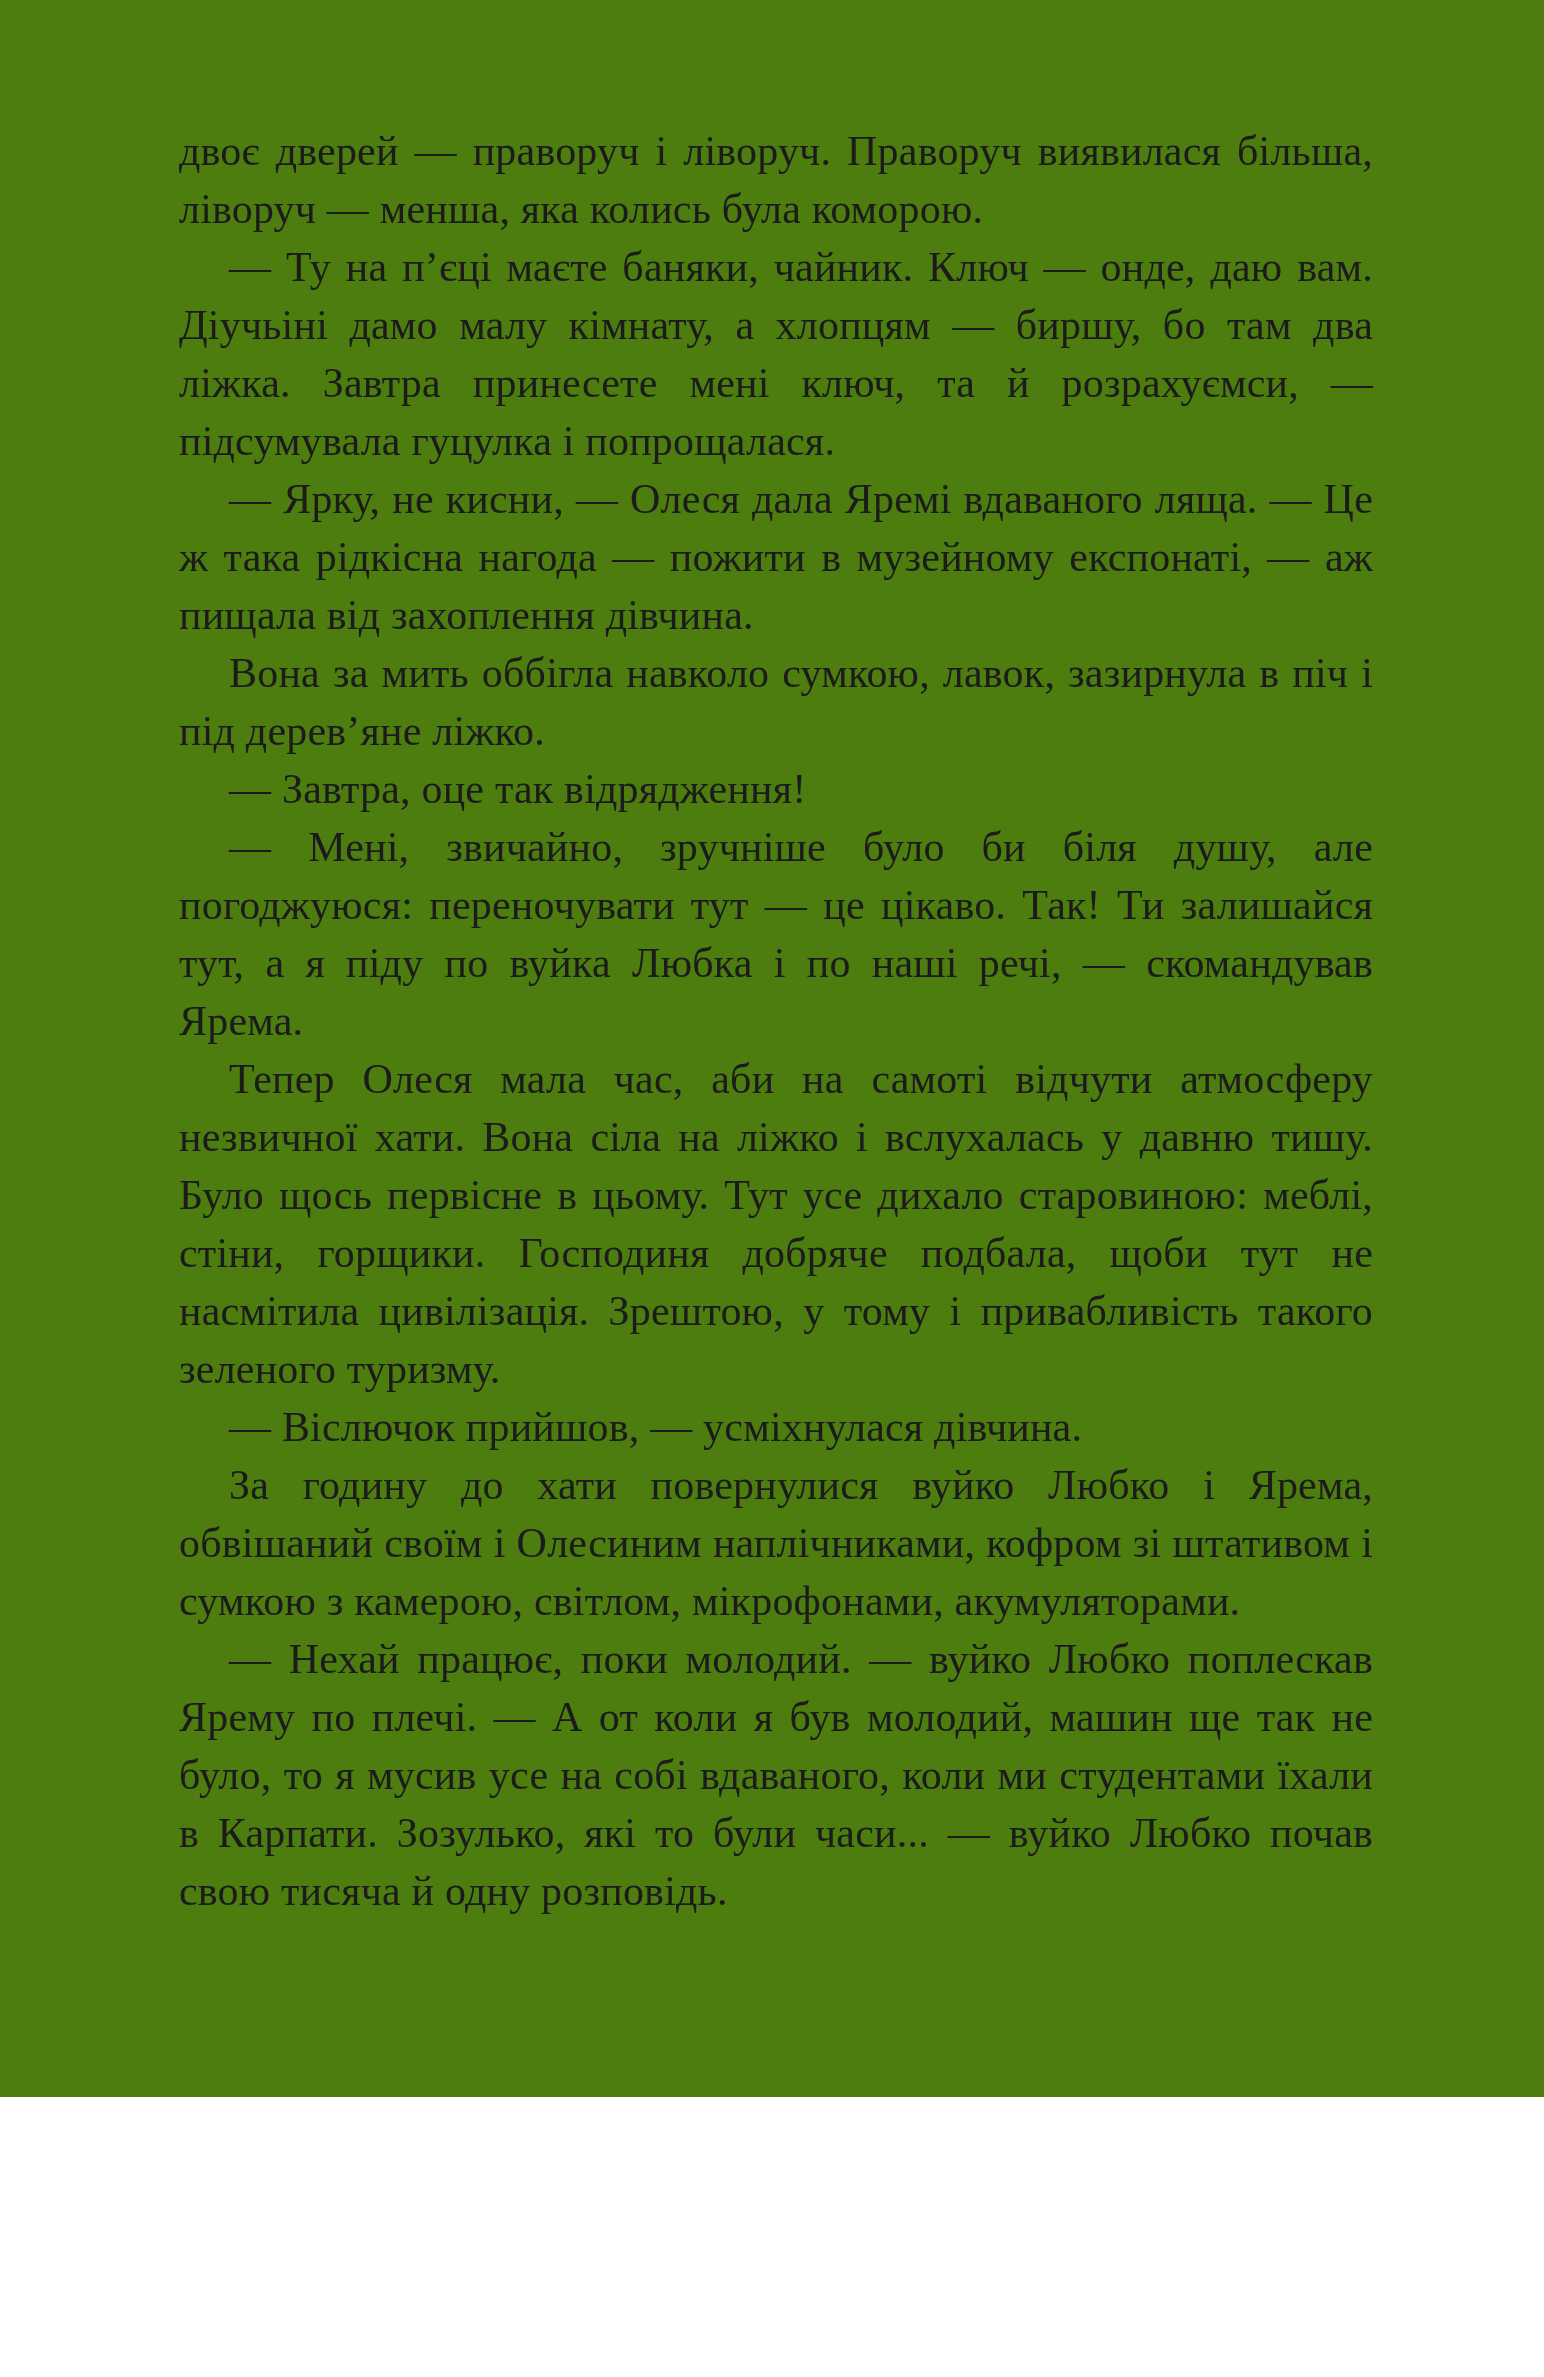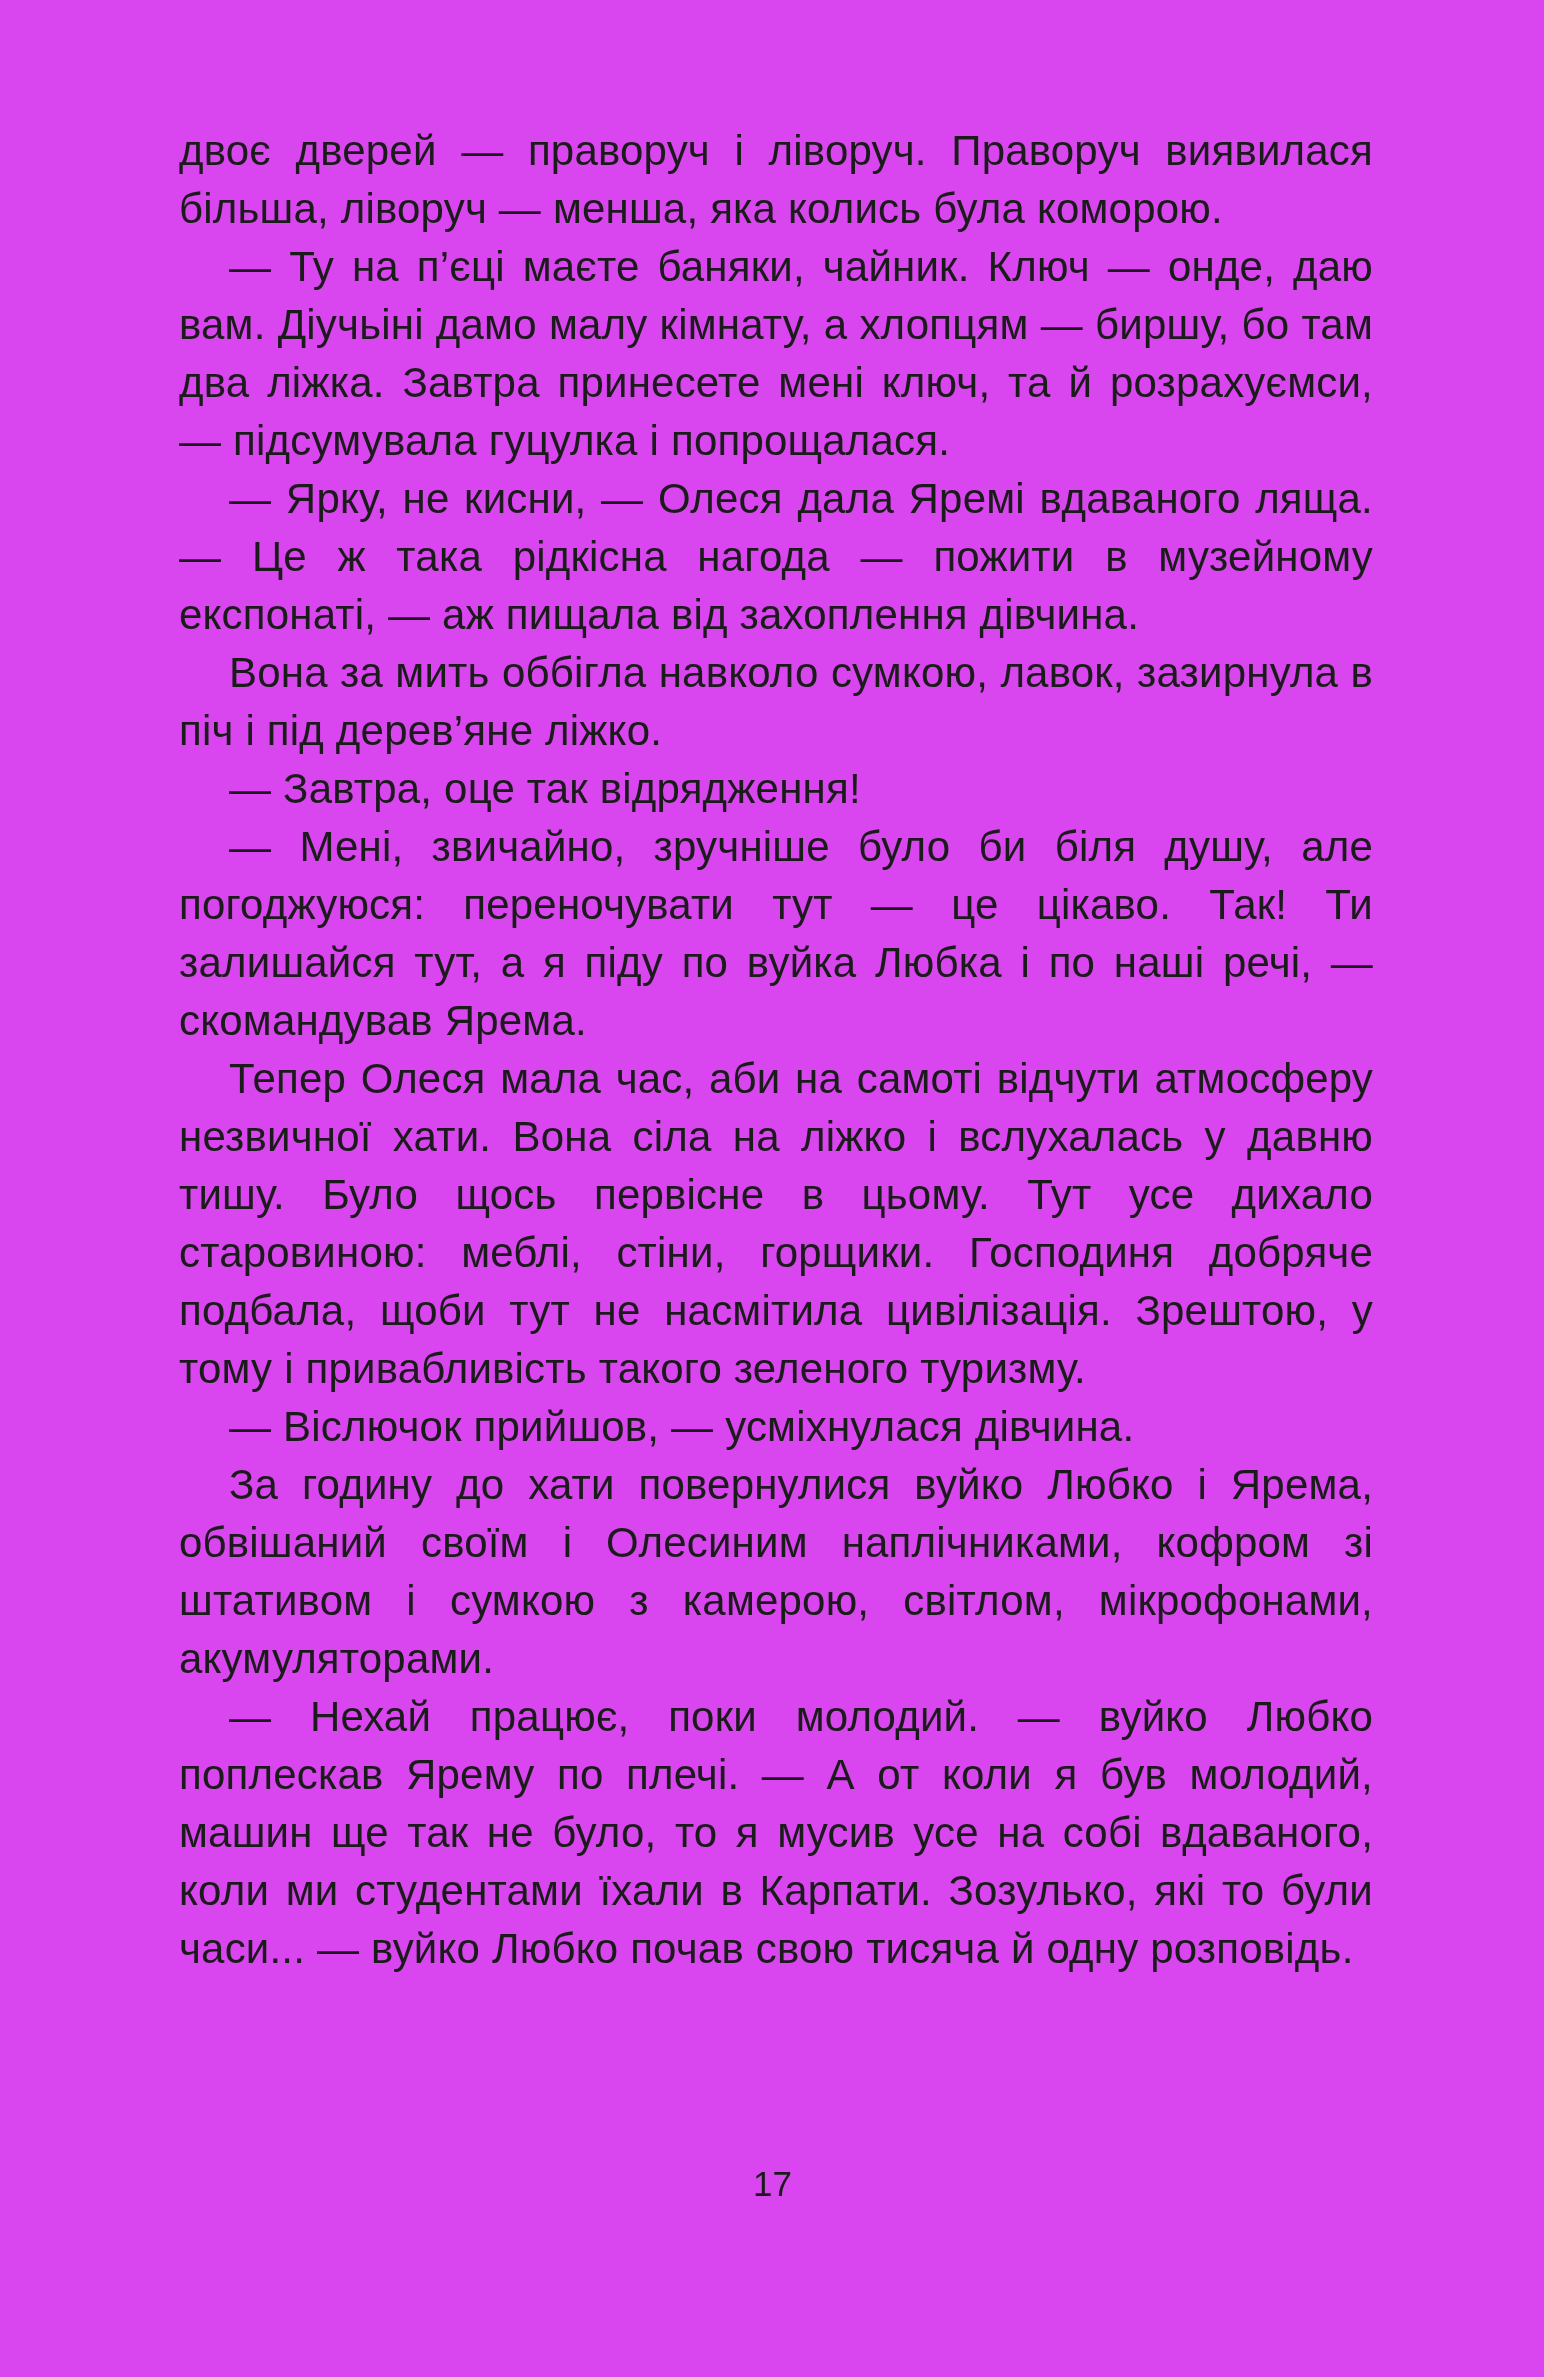--- a/index.html
+++ b/index.html
@@ -3,23 +3,23 @@
 <meta charset="utf-8">
 <style>
   html, body {
     margin: 0;
     padding: 0;
     background: #ffffff;
   }
   .book-page {
     position: relative;
     width: 1545px;
-    height: 2377px;
-    background: #d946ef;
-    font-family: Liberation Sans, sans-serif;
+    height: 2097px;
+    background: #4d7c0f;
+    font-family: Liberation Serif, serif;
     color: #1b1b1b;
     overflow: hidden;
   }
   .text-block {
     position: absolute;
     left: 179px;
     top: 122px;
     width: 1194px;
     font-size: 42px;
     line-height: 58px;

